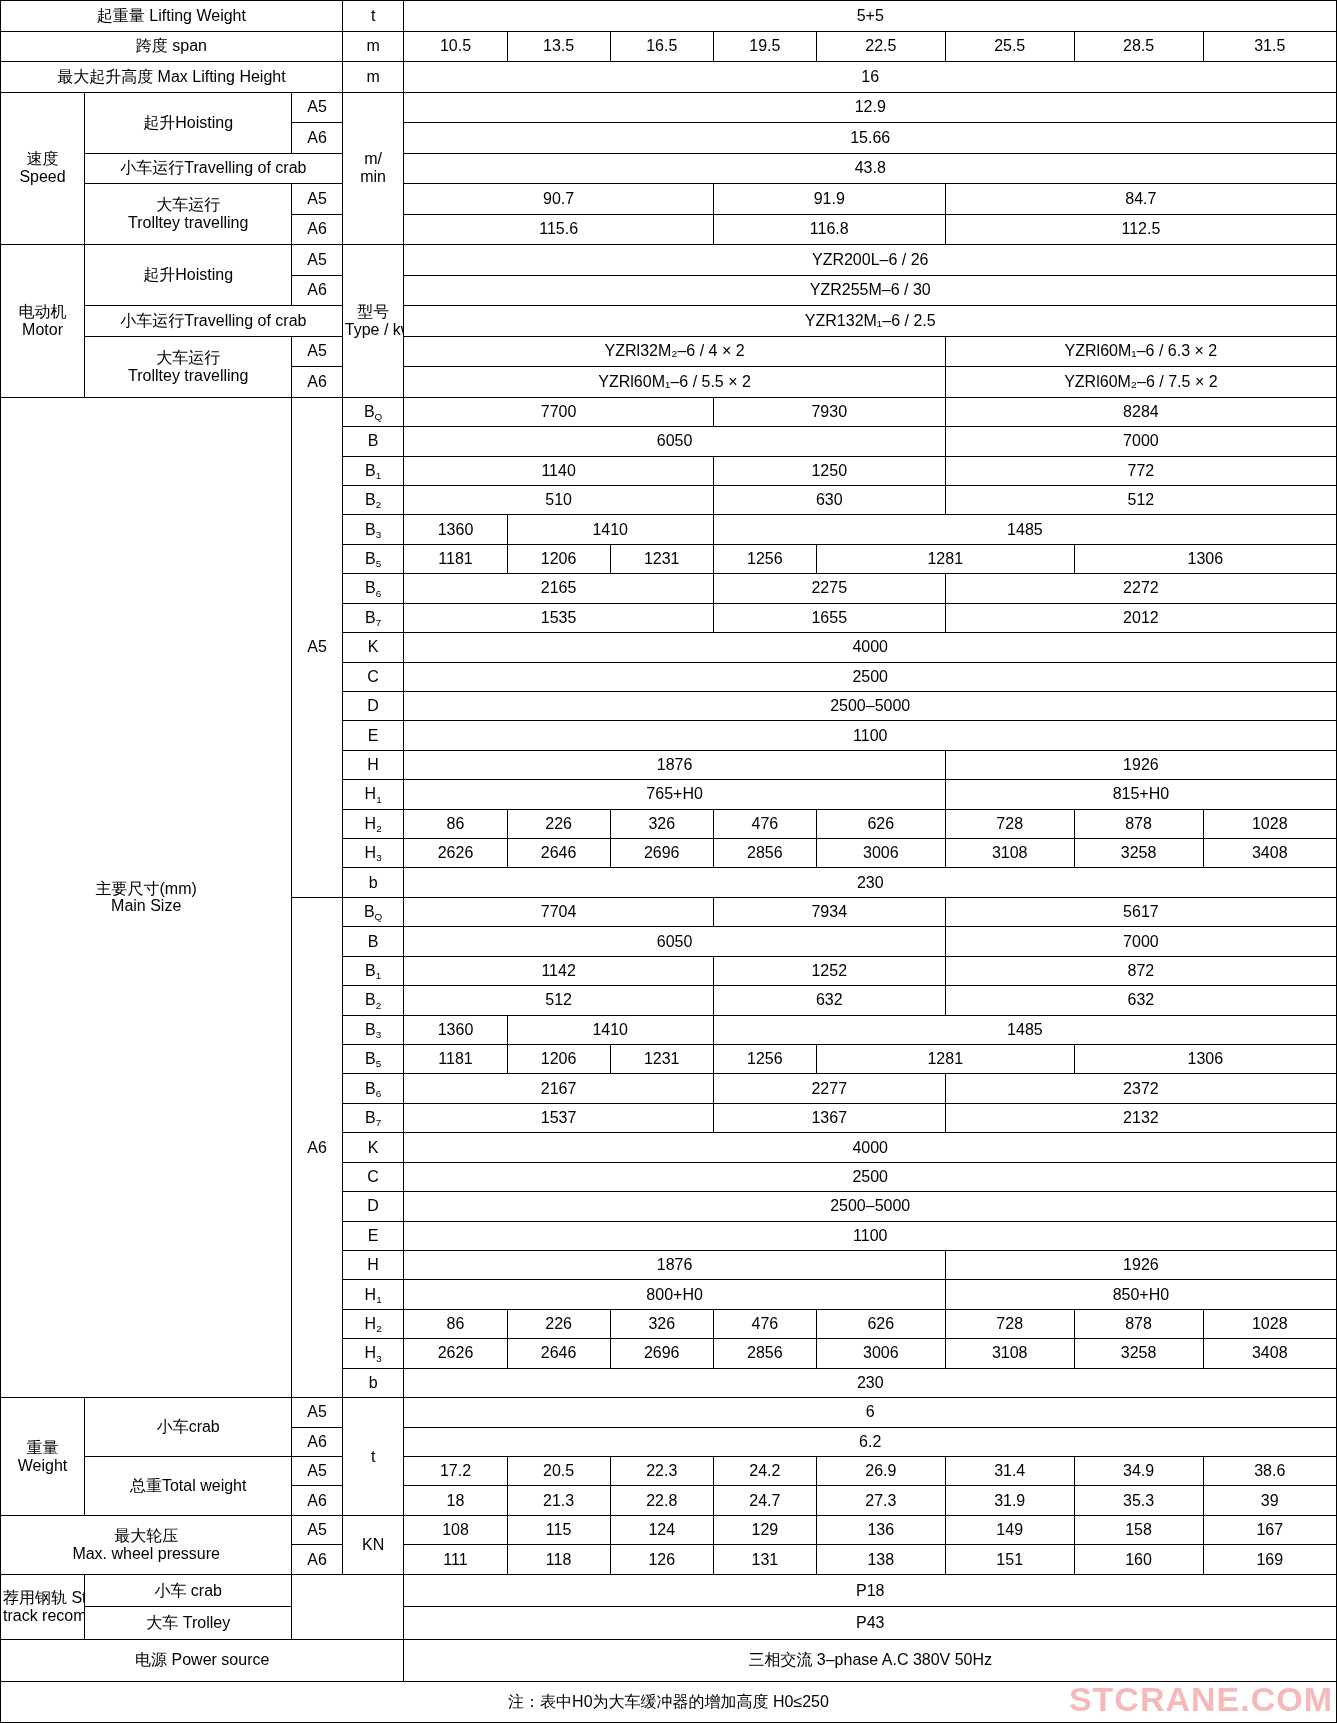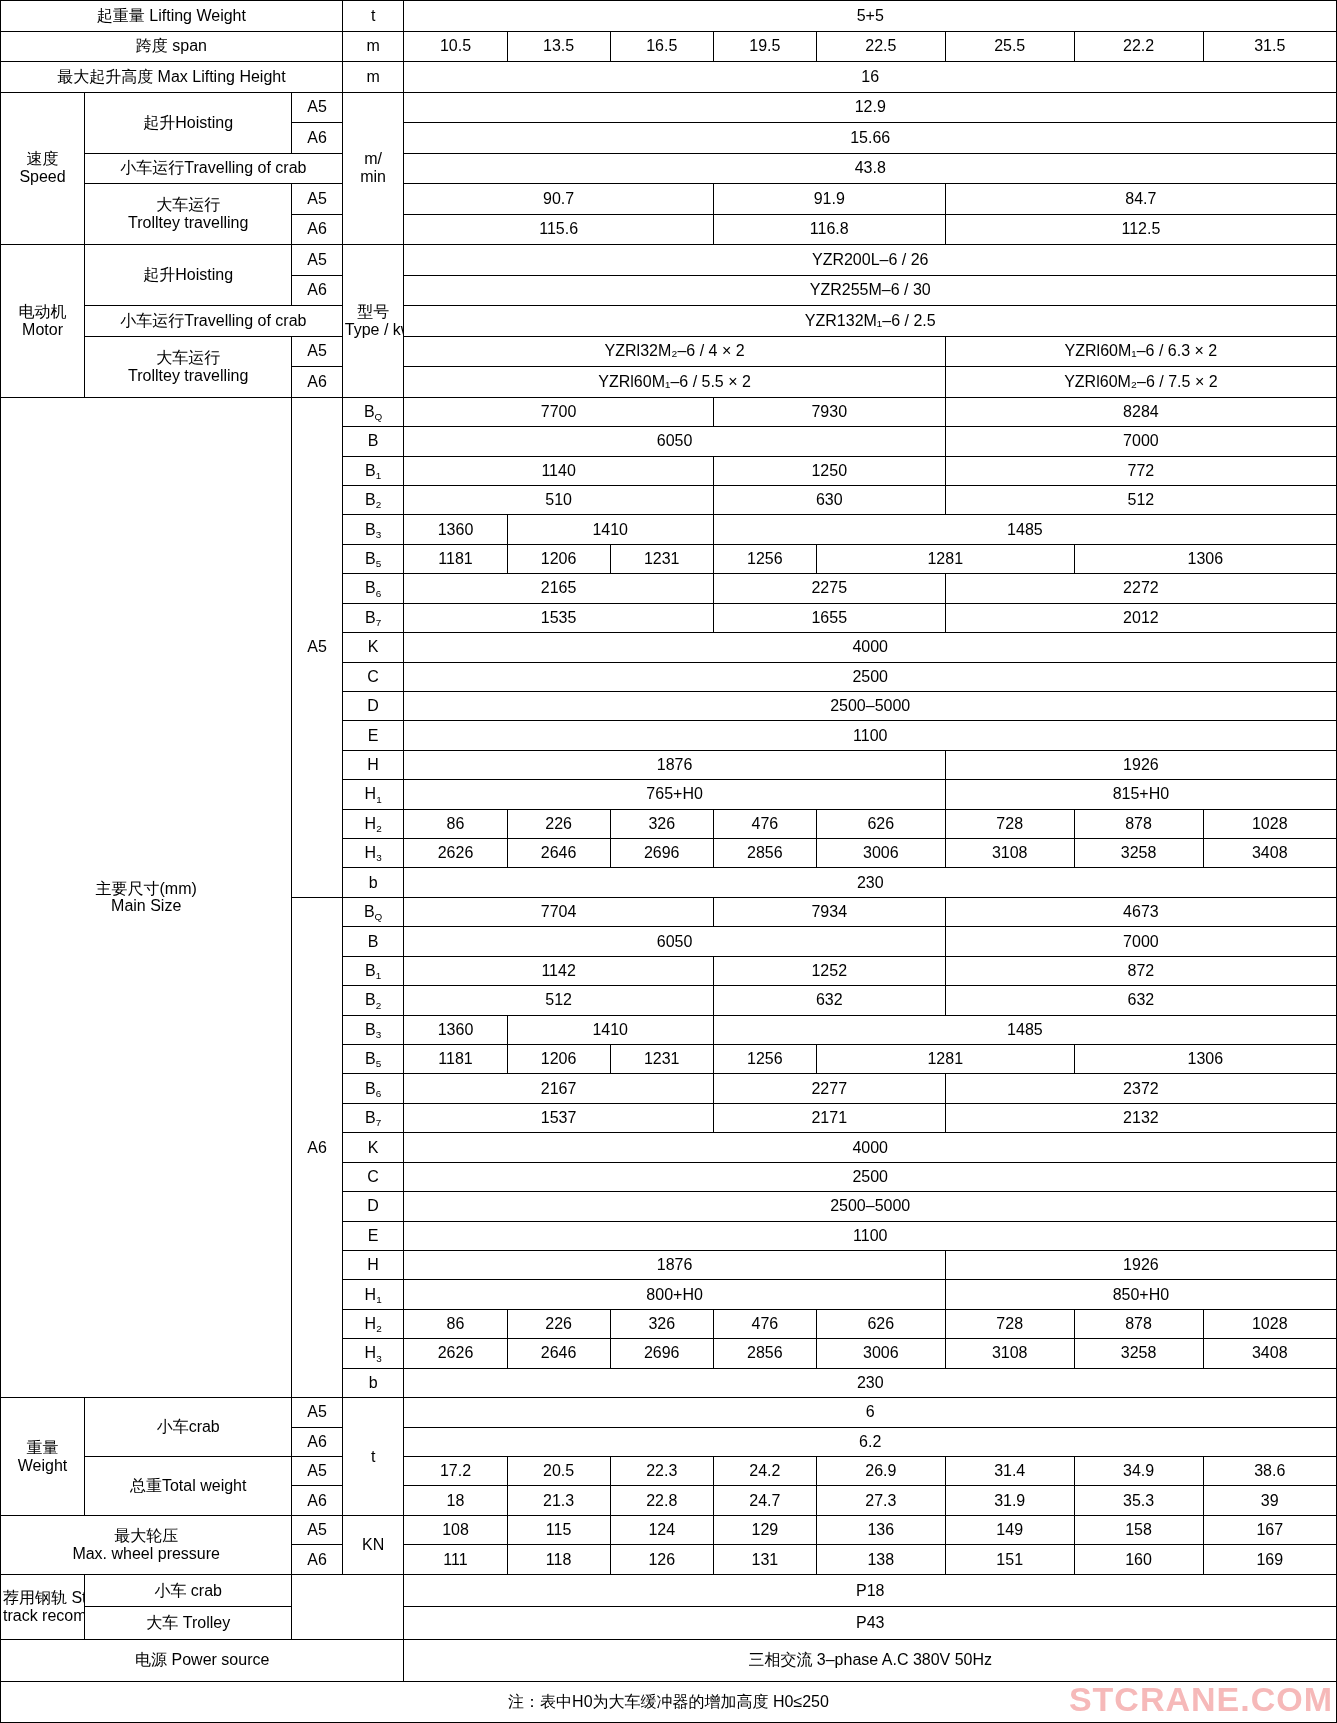--- a/index.html
+++ b/index.html
@@ -98,21 +98,21 @@
 
   <tr style="height:28px">
     <td colspan="3" class="lbl">跨度 span</td>
     <td>m</td>
     <td>10.5</td>
     <td>13.5</td>
     <td>16.5</td>
     <td>19.5</td>
     <td>22.5</td>
     <td>25.5</td>
-    <td>22.2</td>
+    <td>28.5</td>
     <td>31.5</td>
   </tr>
 
   <tr style="height:28px">
     <td colspan="3" class="lbl">最大起升高度 Max Lifting Height</td>
     <td>m</td>
     <td colspan="8">16</td>
   </tr>
 
   <tr style="height:28px">
@@ -310,21 +310,21 @@
         </tr>
         <tr style="height: 27px;">
           <td class="lbl"><span>b</span></td>
           <td colspan="8">230</td>
         </tr>
         <tr style="height: 27px;">
           <td rowspan="17">A6</td>
           <td class="lbl"><span>B</span><sub>Q</sub></td>
           <td colspan="3">7704</td>
           <td colspan="2">7934</td>
-          <td colspan="3">4673</td>
+          <td colspan="3">5617</td>
         </tr>
         <tr style="height: 27px;">
           <td class="lbl"><span>B</span></td>
           <td colspan="5">6050</td>
           <td colspan="3">7000</td>
         </tr>
         <tr style="height: 27px;">
           <td class="lbl"><span>B</span><sub>1</sub></td>
           <td colspan="3">1142</td>
           <td colspan="2">1252</td>
@@ -353,21 +353,21 @@
         </tr>
         <tr style="height: 27px;">
           <td class="lbl"><span>B</span><sub>6</sub></td>
           <td colspan="3">2167</td>
           <td colspan="2">2277</td>
           <td colspan="3">2372</td>
         </tr>
         <tr style="height: 27px;">
           <td class="lbl"><span>B</span><sub>7</sub></td>
           <td colspan="3">1537</td>
-          <td colspan="2">2171</td>
+          <td colspan="2">1367</td>
           <td colspan="3">2132</td>
         </tr>
         <tr style="height: 27px;">
           <td class="lbl"><span>K</span></td>
           <td colspan="8">4000</td>
         </tr>
         <tr style="height: 27px;">
           <td class="lbl"><span>C</span></td>
           <td colspan="8">2500</td>
         </tr>

